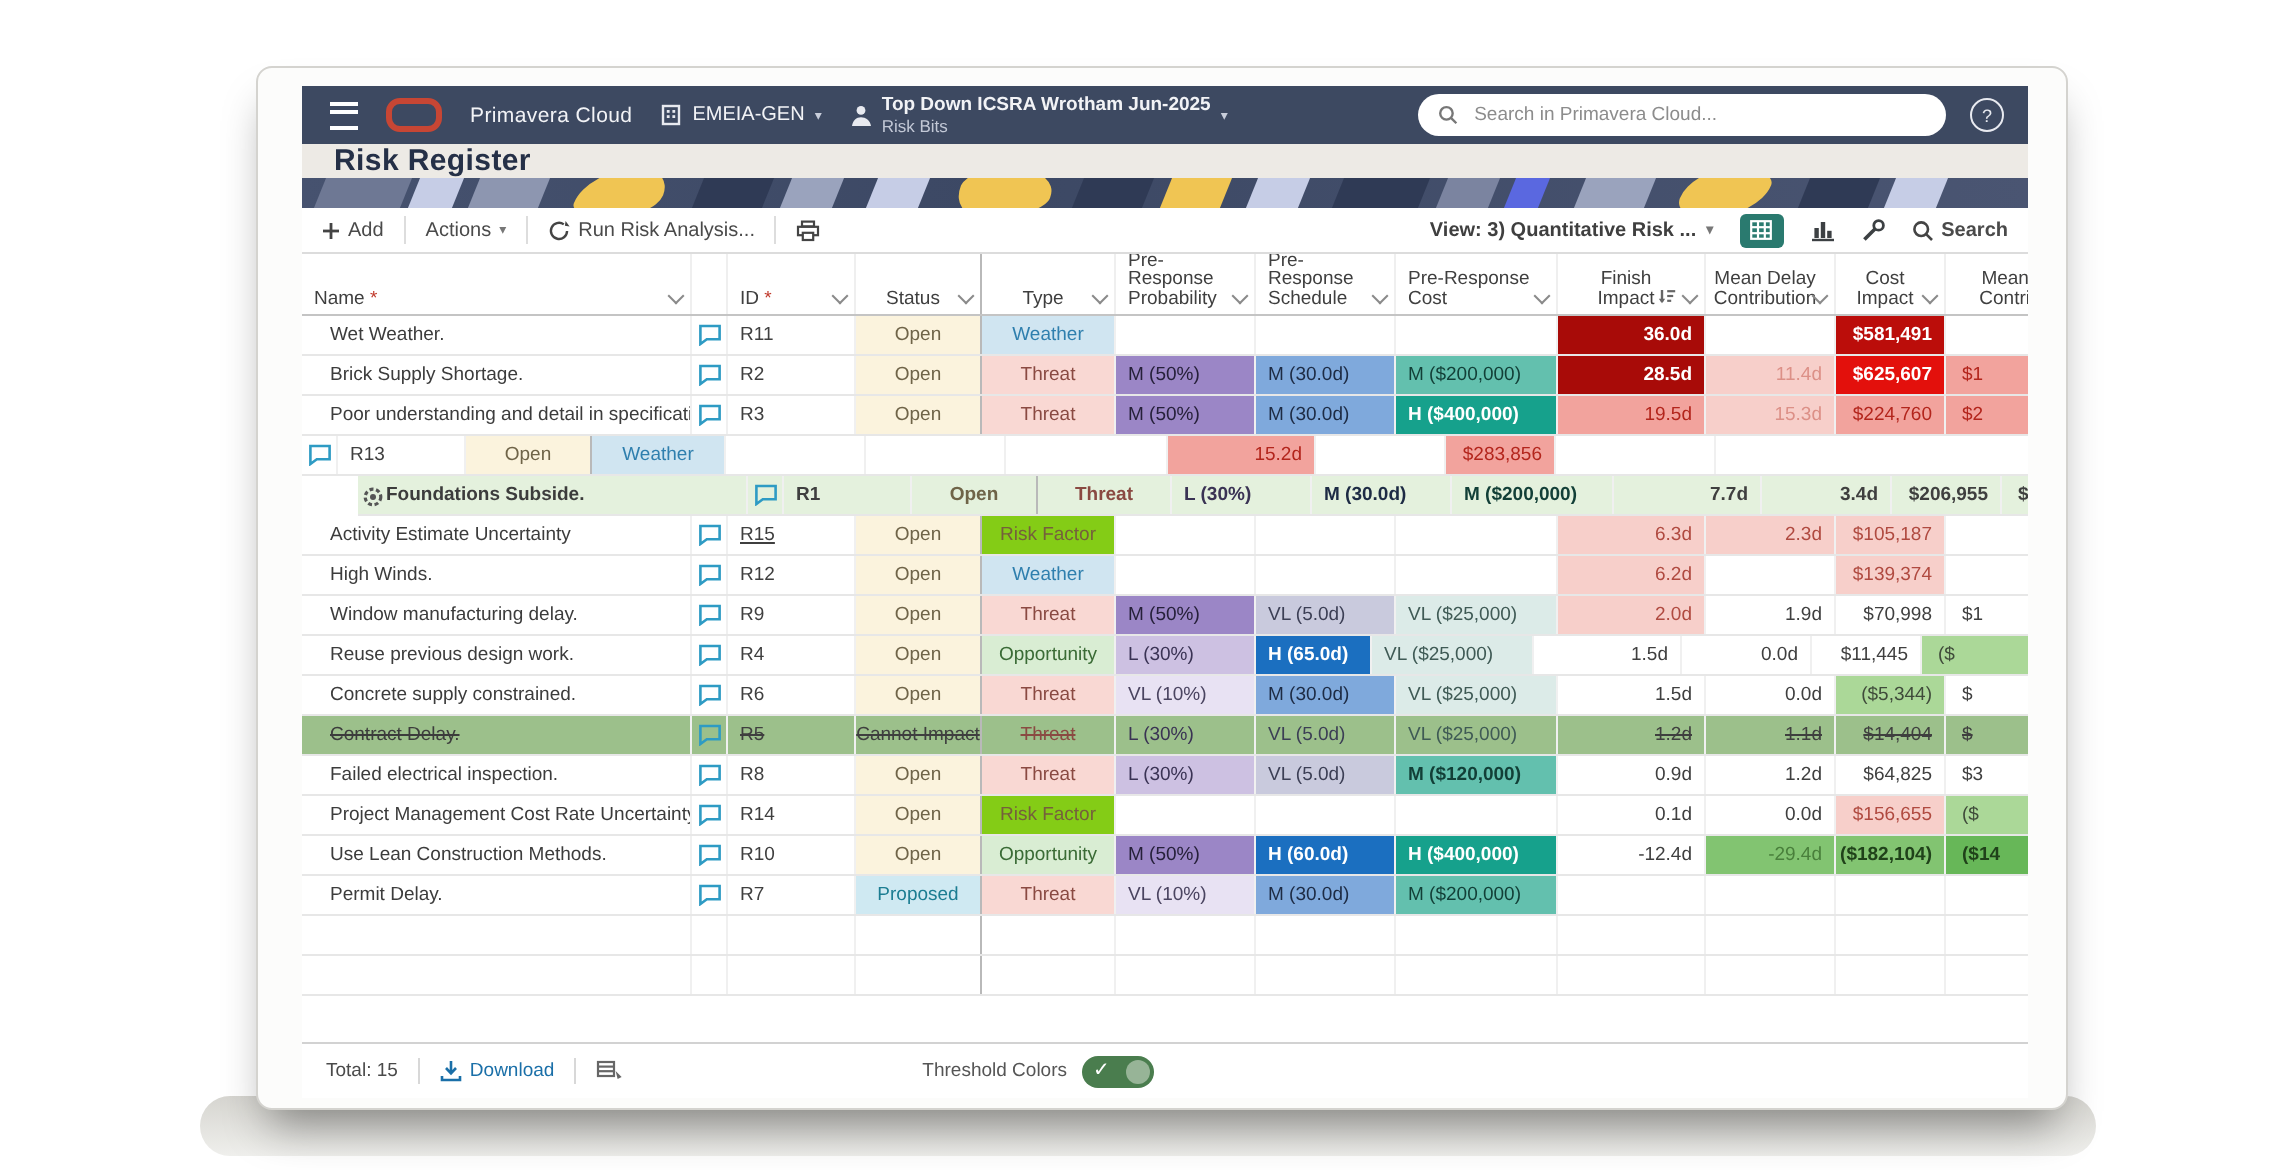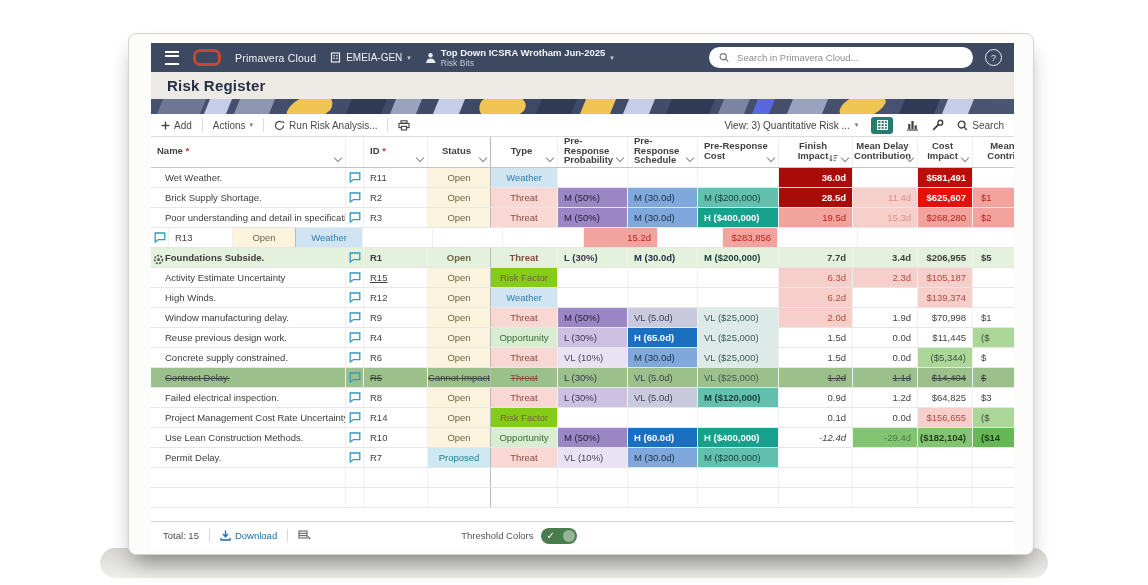--- a/index.html
+++ b/index.html
@@ -26,21 +26,21 @@
   .proj .l1{font-size:9.5px;font-weight:bold;}
   .proj .l2{font-size:8.5px;color:#c2c8d6;}
   .searchpill{display:flex;align-items:center;gap:6px;background:#fff;border-radius:11px;height:21px;width:244px;padding:0 10px;}
   .searchpill input{border:none;outline:none;font-size:9.5px;color:#555;width:100%;background:transparent;
     font-family:"Liberation Sans",sans-serif;}
   .searchpill input::placeholder{color:#8c8c8c;}
   .help{width:15px;height:15px;border:1.3px solid #e8eaf0;border-radius:50%;display:flex;align-items:center;
     justify-content:center;font-size:9px;color:#e8eaf0;cursor:pointer;}
 
   
-  .pagehead{height:27px;background:#edeae5;display:flex;align-items:center;padding-left:16px;flex:0 0 auto;}
+  .pagehead{height:17px;background:#edeae5;display:flex;align-items:center;padding-left:16px;flex:0 0 auto;}
   .pagehead h1{margin:0;font-size:15px;color:#253047;letter-spacing:.2px;}
 
   
   .banner{height:15px;background:linear-gradient(90deg,#46526f,#3c4864 40%,#4a5572);position:relative;overflow:hidden;flex:0 0 auto;}
   .banner span{position:absolute;top:-5px;bottom:-5px;transform:skewX(-22deg);}
   .bA{left:1%;width:5%;background:#6e7894;}  .bB{left:6.5%;width:2.5%;background:#c6cde6;}
   .bC{left:10%;width:4%;background:#8d96b0;transform:skewX(26deg);}
   .bD{left:16%;width:5%;background:#f0c553;border-radius:60% 40% 55% 45%/70% 55% 45% 30%;}
   .bE{left:23%;width:4%;background:#2f3a55;} .bF{left:28%;width:3%;background:#9aa3bd;transform:skewX(30deg);}
   .bG{left:33%;width:3%;background:#c6cde6;} .bH{left:38%;width:5.5%;background:#f0c553;border-radius:45% 55% 60% 40%/35% 60% 40% 65%;}
@@ -49,31 +49,31 @@
   .bM{left:66%;width:3%;background:#7b84a0;} .bN{left:70%;width:2%;background:#5a68e0;}
   .bO{left:74%;width:4%;background:#9aa3bd;transform:skewX(28deg);} .bP{left:80%;width:5%;background:#f0c553;border-radius:50% 50% 60% 40%/60% 35% 65% 40%;}
   .bQ{left:87%;width:4%;background:#2f3a55;transform:skewX(-35deg);} .bR{left:92%;width:3%;background:#c6cde6;}
 
   
   .toolbar{height:22px;background:#fff;border-bottom:1px solid #dcdcdc;display:flex;align-items:center;
     font-size:10px;color:#4a4a4a;flex:0 0 auto;}
   .tb-left{display:flex;align-items:center;height:100%;}
   .tb-btn{display:flex;align-items:center;gap:4px;padding:0 10px;height:100%;cursor:pointer;white-space:nowrap;}
   .tb-sep{width:1px;height:14px;background:#ddd;}
-  .tb-right{margin-left:auto;display:flex;align-items:center;gap:13px;padding-right:10px;}
+  .tb-right{margin-left:auto;display:flex;align-items:center;gap:13px;padding-right:10px;font-weight:bold;}
   .viewsel{display:flex;align-items:center;gap:5px;cursor:pointer;color:#3f3f3f;white-space:nowrap;}
   .gridbtn{width:22px;height:17px;background:#2a7a6f;border-radius:3px;display:flex;align-items:center;justify-content:center;cursor:pointer;}
   .icon-btn{cursor:pointer;display:flex;align-items:center;}
   .tsearch{display:flex;align-items:center;gap:4px;color:#4a4a4a;cursor:pointer;}
 
   
   .table{flex:1 1 auto;display:flex;flex-direction:column;overflow:hidden;position:relative;background:#fff;}
   .thead{display:flex;height:30px;border-bottom:1px solid #c4c4c4;flex:0 0 auto;width:902px;}
-  .th{position:relative;box-sizing:border-box;display:flex;flex-direction:column;justify-content:center;
-    padding:0 10px 3px 5px;font-weight:bold;color:#3f3f3f;line-height:9.5px;border-right:1px solid #efefef;}
+  .th{position:relative;box-sizing:border-box;display:flex;flex-direction:column;justify-content:flex-end;
+    padding:0 10px 3px 5px;font-weight:normal;color:#3f3f3f;line-height:9.5px;border-right:1px solid #efefef;}
   .th.al-center{align-items:center;text-align:center;}
   .th.al-left{align-items:flex-start;text-align:left;}
   .req{color:#c0392b;}
   .chev{width:5px;height:5px;border-right:1.4px solid #8a8a8a;border-bottom:1.4px solid #8a8a8a;
     transform:rotate(45deg);position:absolute;right:4px;bottom:6px;}
   .sorticon{position:absolute;right:14px;bottom:4px;}
   .tbody{flex:0 0 auto;}
   .tr{display:flex;height:19px;line-height:19px;border-bottom:1px solid #e7e7e7;width:902px;background:#fff;}
   .tr[data-interactable]{cursor:default;}
   .td{box-sizing:border-box;border-right:1px solid #f0f0f0;white-space:nowrap;overflow:hidden;}
@@ -82,21 +82,21 @@
   .al-center{text-align:center;}
   .c-name{position:relative;padding-left:14px;color:#3c3c3c;}
   .c-name .gear{position:absolute;left:2px;top:4px;}
   .c-chat{display:flex;align-items:center;justify-content:center;}
   .c-status{border-right:1px solid #b9b9b9 !important;}
   .th.c-status{border-right:1px solid #b9b9b9;}
   .frag{text-align:left;padding-left:8px;}
 
   .row-green{background:#e4f1dd;}
   .row-green .td{background:transparent;}
-  .row-green.boldrow{font-weight:bold;}
+  .row-green.boldrow{font-weight:bold;margin-left:28px;}
   .row-struck{background:#9cc08b;}
   .row-struck .td{background:transparent;}
   .struck .sk{text-decoration:line-through;}
 
   
   .st-open{background:#fbf3dd;color:#6f6448;}
   .st-proposed{background:#cfe9f2;color:#1c7d92;}
   .ty-weather{background:#d0e5f1;color:#2f7fae;}
   .ty-threat{background:#f9d8d3;color:#8a4a42;}
   .ty-riskfactor{background:#84cc16;color:#75603c;}
@@ -381,21 +381,21 @@
                 </svg>
               </div>
               <div class="td al-left" data-interactable="true" style="width: 64px;"><span class="sk">R3</span></div>
               <div class="td al-center c-status st-open" data-interactable="true" style="width: 63px;"><span class="sk">Open</span></div>
               <div class="td al-center ty-threat" data-interactable="true" style="width: 67px;"><span class="sk">Threat</span></div>
               <div class="td al-left p-m" data-interactable="true" style="width: 70px;"><span>M (50%)</span></div>
               <div class="td al-left s-m" data-interactable="true" style="width: 70px;"><span>M (30.0d)</span></div>
               <div class="td al-left c-h" data-interactable="true" style="width: 81px;"><span>H ($400,000)</span></div>
               <div class="td al-right h-salmon" data-interactable="true" style="width: 74px;"><span class="sk">19.5d</span></div>
               <div class="td al-right h-pinkfade" data-interactable="true" style="width: 65px;"><span class="sk">15.3d</span></div>
-              <div class="td al-right h-salmon" data-interactable="true" style="width: 55px;"><span class="sk">$268,280</span></div>
+              <div class="td al-right h-salmon" data-interactable="true" style="width: 55px;"><span class="sk">$224,760</span></div>
               <div class="td al-right h-salmon frag" data-interactable="true" style="width: 80px;"><span class="sk">$2</span></div>
             </div>
             <div class="tr" data-interactable="true">
               <div class="td c-chat" data-interactable="true" style="width: 18px;">
                 <svg width="12" height="11" viewBox="0 0 12 11" data-interactable="false">
                   <path d="M1.2 1h9.6v6.6H4.4L1.2 10z" fill="none" stroke="#2e9bc4" stroke-width="1.3"></path>
                 </svg>
               </div>
               <div class="td al-left" data-interactable="true" style="width: 64px;"><span class="sk">R13</span></div>
               <div class="td al-center c-status st-open" data-interactable="true" style="width: 63px;"><span class="sk">Open</span></div>
@@ -487,21 +487,21 @@
               <div class="td c-name al-left" data-interactable="true" style="width: 195px;"><span class="sk">Reuse previous design work.</span></div>
               <div class="td c-chat" data-interactable="true" style="width: 18px;">
                 <svg width="12" height="11" viewBox="0 0 12 11" data-interactable="false">
                   <path d="M1.2 1h9.6v6.6H4.4L1.2 10z" fill="none" stroke="#2e9bc4" stroke-width="1.3"></path>
                 </svg>
               </div>
               <div class="td al-left" data-interactable="true" style="width: 64px;"><span class="sk">R4</span></div>
               <div class="td al-center c-status st-open" data-interactable="true" style="width: 63px;"><span class="sk">Open</span></div>
               <div class="td al-center ty-opportunity" data-interactable="true" style="width: 67px;"><span class="sk">Opportunity</span></div>
               <div class="td al-left p-l" data-interactable="true" style="width: 70px;"><span>L (30%)</span></div>
-              <div class="td al-left s-h" data-interactable="true" style="width: 70px;"><span>H (65.0d)</span></div>
+              <div class="td al-left s-h" data-interactable="true" style="width: 58px;"><span>H (65.0d)</span></div>
               <div class="td al-left c-vl" data-interactable="true" style="width: 81px;"><span>VL ($25,000)</span></div>
               <div class="td al-right" data-interactable="true" style="width: 74px;"><span class="sk">1.5d</span></div>
               <div class="td al-right" data-interactable="true" style="width: 65px;"><span class="sk">0.0d</span></div>
               <div class="td al-right" data-interactable="true" style="width: 55px;"><span class="sk">$11,445</span></div>
               <div class="td al-right h-greenmd frag" data-interactable="true" style="width: 80px;"><span class="sk">($</span></div>
             </div>
             <div class="tr" data-interactable="true">
               <div class="td c-name al-left" data-interactable="true" style="width: 195px;"><span class="sk">Concrete supply constrained.</span></div>
               <div class="td c-chat" data-interactable="true" style="width: 18px;">
                 <svg width="12" height="11" viewBox="0 0 12 11" data-interactable="false">
@@ -579,21 +579,21 @@
                 <svg width="12" height="11" viewBox="0 0 12 11" data-interactable="false">
                   <path d="M1.2 1h9.6v6.6H4.4L1.2 10z" fill="none" stroke="#2e9bc4" stroke-width="1.3"></path>
                 </svg>
               </div>
               <div class="td al-left" data-interactable="true" style="width: 64px;"><span class="sk">R10</span></div>
               <div class="td al-center c-status st-open" data-interactable="true" style="width: 63px;"><span class="sk">Open</span></div>
               <div class="td al-center ty-opportunity" data-interactable="true" style="width: 67px;"><span class="sk">Opportunity</span></div>
               <div class="td al-left p-m" data-interactable="true" style="width: 70px;"><span>M (50%)</span></div>
               <div class="td al-left s-h" data-interactable="true" style="width: 70px;"><span>H (60.0d)</span></div>
               <div class="td al-left c-h" data-interactable="true" style="width: 81px;"><span>H ($400,000)</span></div>
-              <div class="td al-right" data-interactable="true" style="width: 74px; font-style: italic;"><span class="sk">-12.4d</span></div>
+              <div class="td al-right" data-interactable="true" style="width: 74px;"><span class="sk">-12.4d</span></div>
               <div class="td al-right h-greenstrong" data-interactable="true" style="width: 65px;"><span class="sk">-29.4d</span></div>
               <div class="td al-right h-greenbold" data-interactable="true" style="width: 55px;"><span class="sk">($182,104)</span></div>
               <div class="td al-right h-greendk frag" data-interactable="true" style="width: 80px;"><span class="sk">($14</span></div>
             </div>
             <div class="tr" data-interactable="true">
               <div class="td c-name al-left" data-interactable="true" style="width: 195px;"><span class="sk">Permit Delay.</span></div>
               <div class="td c-chat" data-interactable="true" style="width: 18px;">
                 <svg width="12" height="11" viewBox="0 0 12 11" data-interactable="false">
                   <path d="M1.2 1h9.6v6.6H4.4L1.2 10z" fill="none" stroke="#2e9bc4" stroke-width="1.3"></path>
                 </svg>

